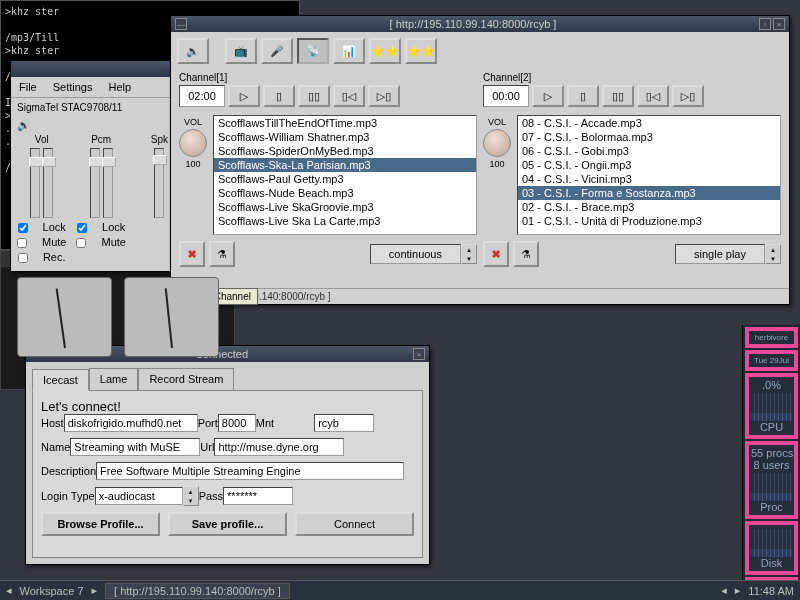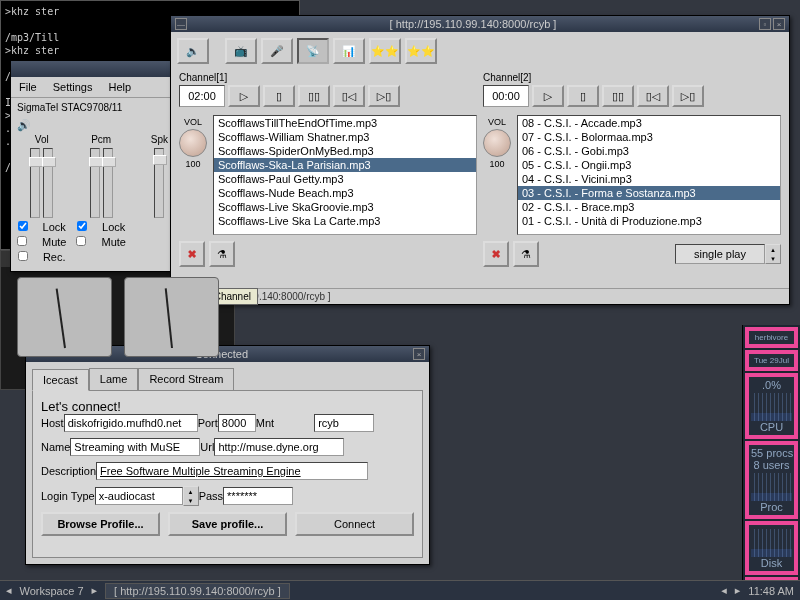--- a/index.html
+++ b/index.html
@@ -15,21 +15,21 @@
 #mixer{left:10px;top:60px;width:180px;padding-bottom:8px}
 .menubar{display:flex;gap:16px;padding:4px 8px;background:#d0d0d0;border-bottom:1px solid #999}
 .menubar span{cursor:pointer}
 .devlabel{padding:4px 6px;font-size:10px}
 .mixcols{display:flex;padding:0 6px;gap:10px}
 .mixcol{display:flex;flex-direction:column;align-items:center;gap:3px;width:50px}
 .mixcol .lbl{font-size:10px}
 .sliders{display:flex;gap:3px;height:70px;align-items:flex-end}
 .vslider{width:10px;height:70px;border:1px inset #999;background:#ccc;position:relative}
 .vthumb{position:absolute;left:-2px;width:14px;height:10px;background:#ddd;border:1px outset #fff}
-.chk{display:flex;align-items:flex-start;gap:15px;font-size:10px}
+.chk{display:flex;align-items:flex-end;gap:15px;font-size:10px}
 .chk input{width:10px;height:10px}
 
 
 #player{left:170px;top:15px;width:620px;height:290px}
 .toolbar{display:flex;gap:4px;padding:6px;background:#d0d0d0}
 .tbutton{width:32px;height:26px;border:2px outset #ddd;background:#d0d0d0;display:flex;align-items:center;justify-content:center;cursor:pointer}
 .tbutton.active{border:2px inset #aaa;background:#c0c0c0}
 .channels{display:flex;gap:6px;padding:0 8px}
 .channel{flex:1;display:flex;flex-direction:column}
 .chlabel{font-size:10px;padding:2px 0}
@@ -226,20 +226,27 @@
             <div class="row">Scofflaws-Live Ska La Carte.mp3</div>
     </div>
   </div>
   <div class="chbottom">
     <div class="iconbtn">
             <span style="color:#c33;font-weight:bold">✖</span>
           </div>
     <div class="iconbtn">
             <span>⚗</span>
           </div>
+    <div class="modesel">
+      <div class="modetxt">continuous</div>
+      <div class="spin">
+              <div>▴</div>
+              <div>▾</div>
+            </div>
+    </div>
   </div>
       </div>
       <div class="channel">
   <div class="chlabel">Channel[2]</div>
   <div class="transport">
     <div class="timebox">00:00</div>
     <div class="pbtn">
             <span>▷</span>
           </div>
     <div class="pbtn">
@@ -317,21 +324,21 @@
       <input class="finput" style="width: 60px; margin-left: 40px;" value="rcyb">
     </div>
     <div class="frow">
       <label>Name</label>
       <input class="finput" style="width: 130px;" value="Streaming with MuSE">
       <label>Url</label>
       <input class="finput" style="width: 130px;" value="http://muse.dyne.org">
     </div>
     <div class="frow">
       <label>Description</label>
-      <input class="finput" style="width: 272px; text-decoration: underline;" value="Free Software Multiple Streaming Engine">
+      <input class="finput" style="width: 308px;" value="Free Software Multiple Streaming Engine">
     </div>
     <div class="frow">
       <label>Login Type</label>
       <input class="finput" style="width: 88px;" value="x-audiocast">
       <div class="spin">
           <div>▴</div>
           <div>▾</div>
         </div>
       <label>Pass</label>
       <input class="finput" style="width: 70px;" value="*******">

